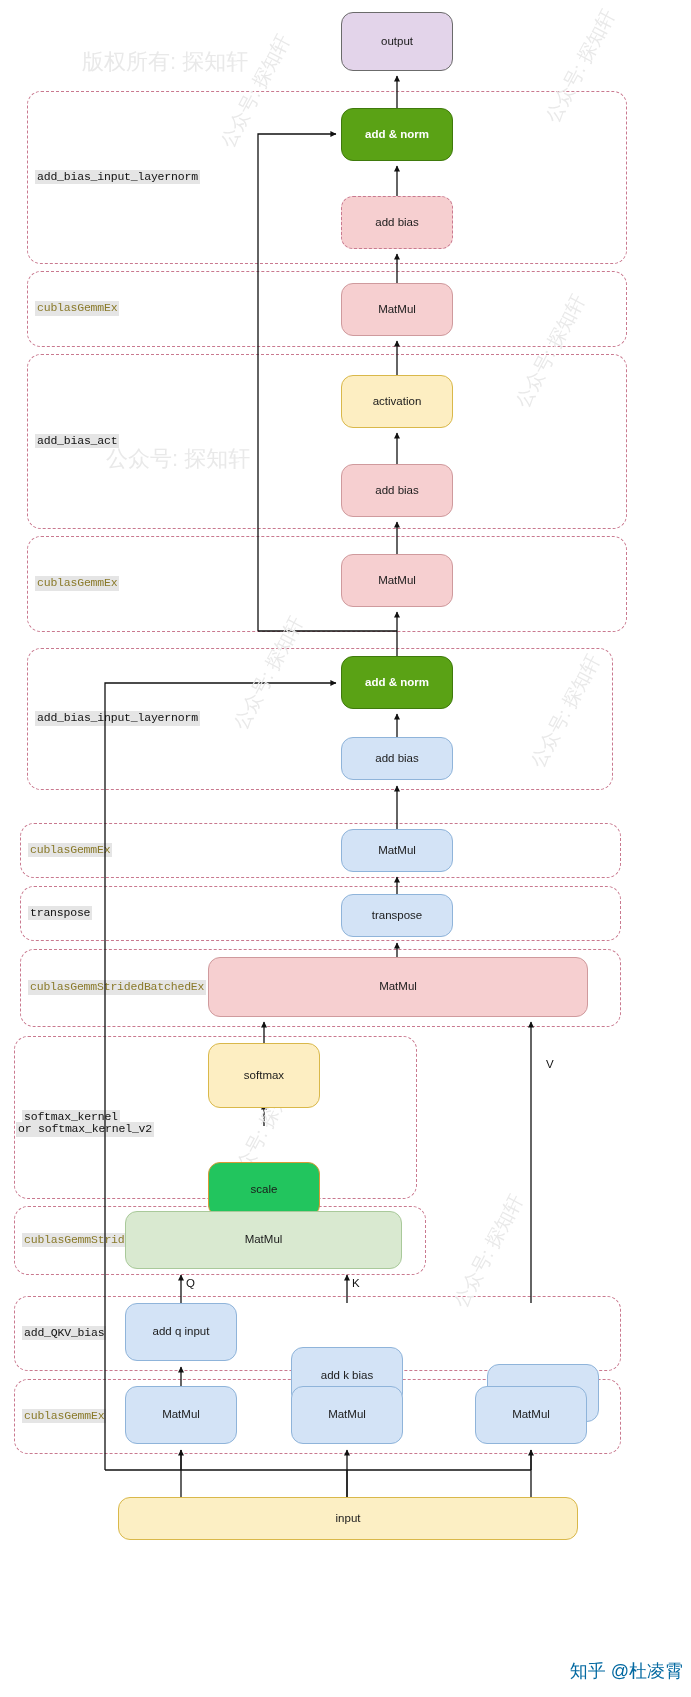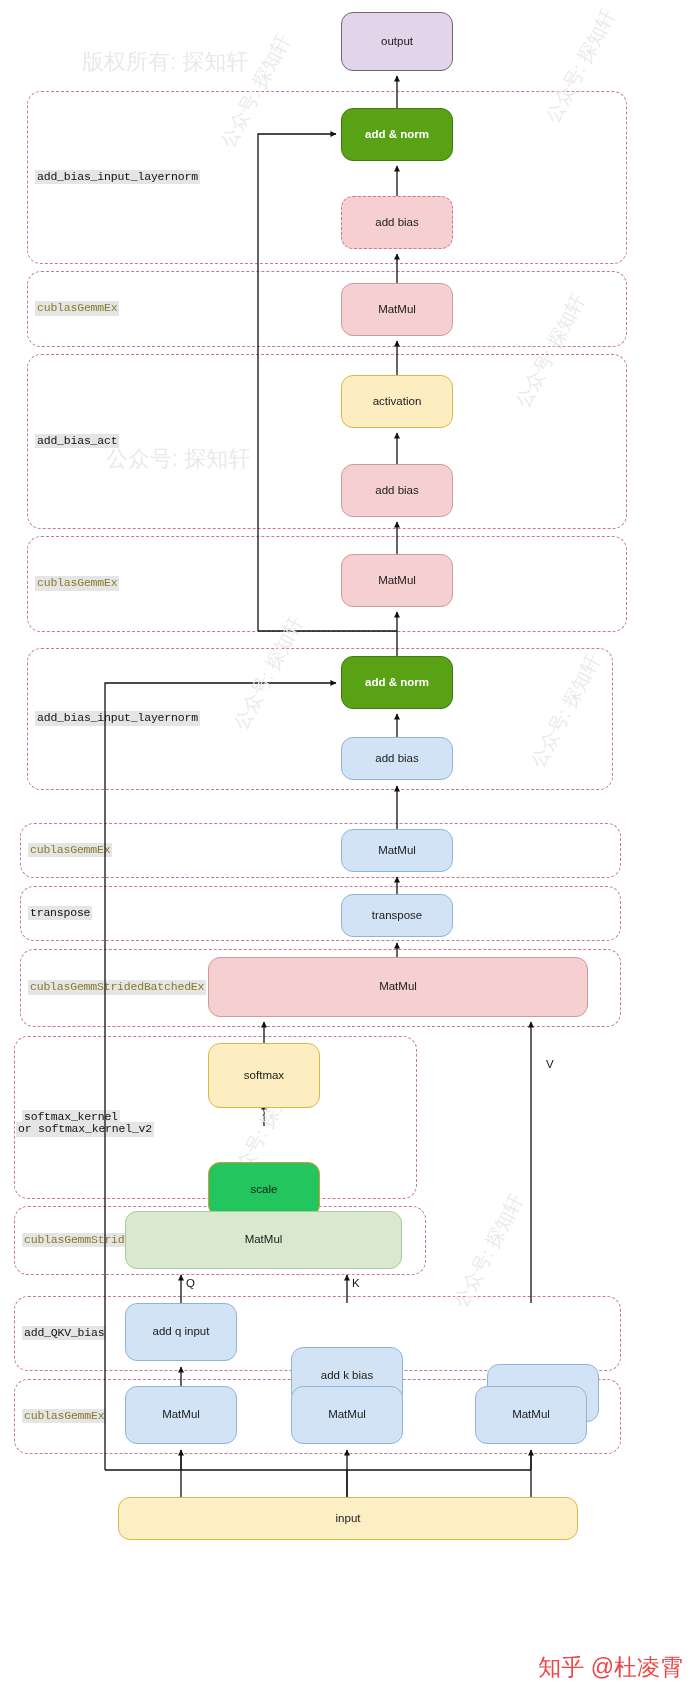--- a/index.html
+++ b/index.html
@@ -79,22 +79,22 @@
     white-space:nowrap;
     z-index:1;
     font-family:"Liberation Sans", sans-serif;
     user-select:none;
   }
   .wm.rot{transform:rotate(-62deg);transform-origin:left top;font-size:19px;}
   .wm-brand{
     position:absolute;
     right:8px;
     bottom:14px;
-    color:#ef4444;
-    font-size:23px;
+    color:#0369a1;
+    font-size:18px;
     z-index:6;
     white-space:nowrap;
   }
 </style>
 </head>
 <body>
 
 <div id="page">
 
   <div id="watermarks">

